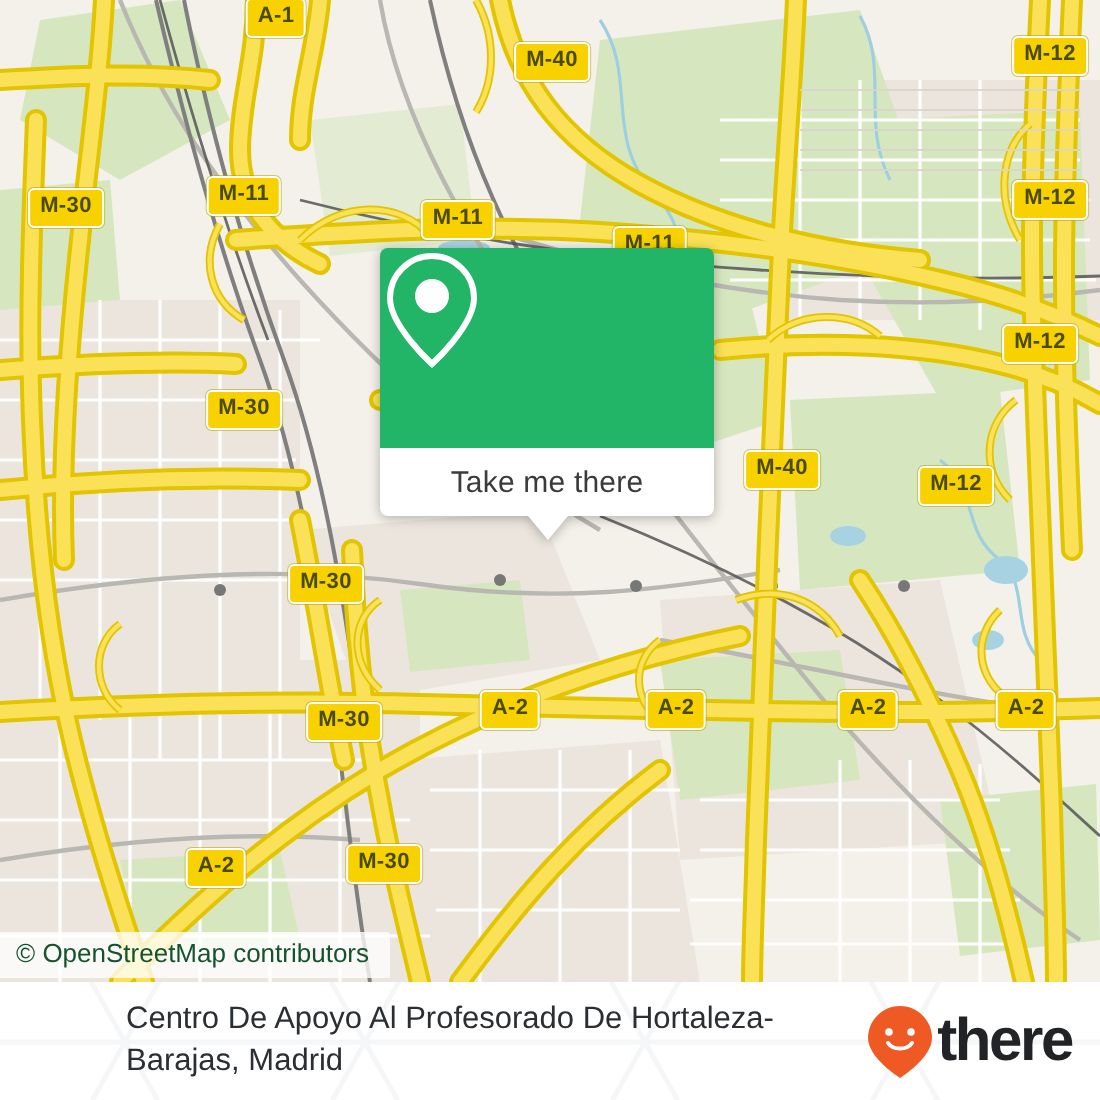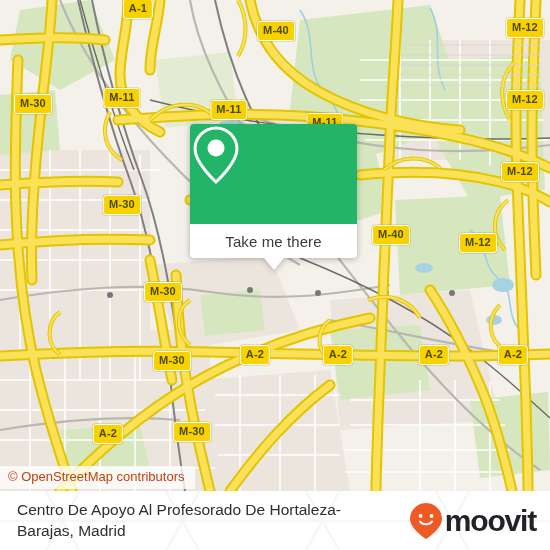--- a/index.html
+++ b/index.html
@@ -34,21 +34,21 @@
     transform:translate(-50%,-50%);
     white-space:nowrap;
     box-shadow:0 0 0 .5px rgba(180,160,0,.55);
     font-family:"Liberation Sans","DejaVu Sans",sans-serif;
   }
 
   
   #attribution{
     position:absolute;left:0;top:466px;
     background:rgba(255,255,255,.78);
-    color:#c2410c;
+    color:#14532d;
     font-size:13px;
     padding:4px 10px 5px 8px;
     line-height:1.1;
     border-top-right-radius:2px;
     white-space:nowrap;
   }
 
   
   #popup{
     position:absolute;left:190px;top:124px;width:167px;
@@ -85,22 +85,23 @@
   #footer{
     position:absolute;left:0;top:491px;width:550px;height:59px;
     background:#ffffff;
     overflow:hidden;
   }
   #footer-watermark{position:absolute;left:0;top:0;opacity:.5;}
   #footer-inner{
     position:relative;
     height:100%;
     display:flex;align-items:center;justify-content:space-between;
-    padding:0 14px 0 17px;
+    padding:0 14px 0 30px;
     box-sizing:border-box;
+    margin-left:33px;
   }
   #place-name{
     color:#2b2f33;
     font-size:15.5px;
     line-height:1.35;
     max-width:370px;
   }
   #brand{display:flex;align-items:center;gap:2px;}
   #brand-word{
     color:#222326;
@@ -343,18 +344,18 @@
 
     <div id="footer-inner">
       <div id="place-name">Centro De Apoyo Al Profesorado De Hortaleza-Barajas, Madrid</div>
       <div id="brand">
         <svg width="34" height="38" viewBox="0 0 34 38">
           <path d="M17 1 C8.2 1 1 8.2 1 17 C1 27 17 37 17 37 C17 37 33 27 33 17 C33 8.2 25.8 1 17 1 Z" fill="#ef5a24"></path>
           <circle cx="11.5" cy="14" r="1.9" fill="#ffffff"></circle>
           <circle cx="22.5" cy="14" r="1.9" fill="#ffffff"></circle>
           <path d="M11 19.5 C13.5 23.2 20.5 23.2 23 19.5" stroke="#ffffff" stroke-width="2" fill="none" stroke-linecap="round"></path>
         </svg>
-        <span id="brand-word">moovit</span>
+        <span id="brand-word">there</span>
       </div>
     </div>
   </div>
 
 </div>
 
 </body></html>

